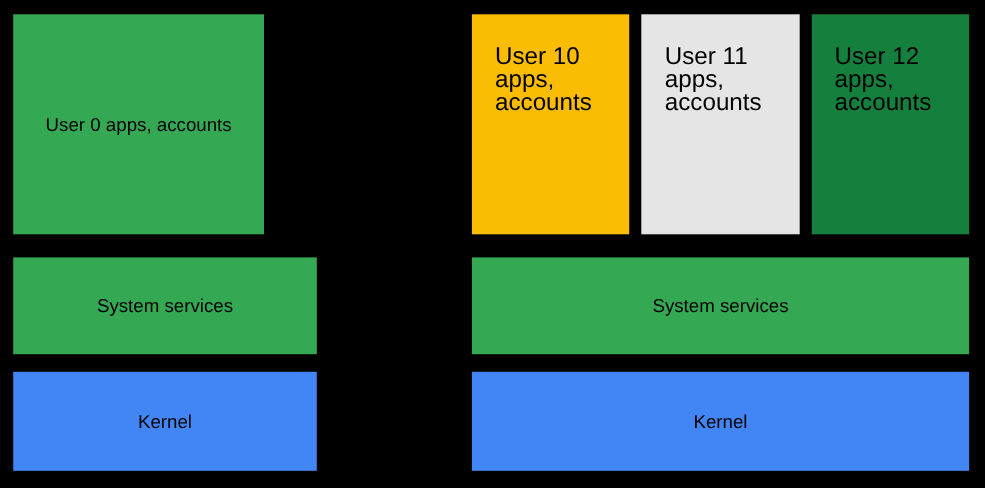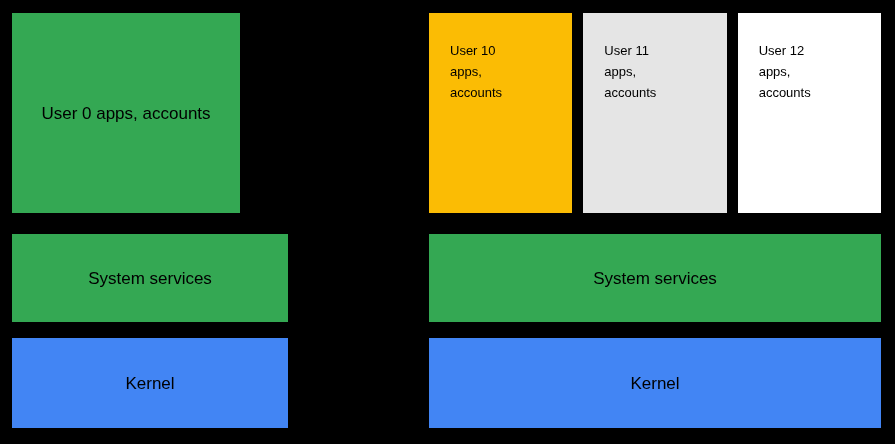--- a/index.html
+++ b/index.html
@@ -26,21 +26,21 @@
   .l-user-apps   { left: 12px;  top: 13px;  width: 228px; height: 200px; background: #34A853;
                    display: flex; align-items: center; justify-content: center; text-align: center; }
   .l-sys-svcs    { left: 12px;  top: 234px; width: 276px; height: 88px;  background: #34A853;
                    display: flex; align-items: center; justify-content: center; }
   .l-kernel      { left: 12px;  top: 338px; width: 276px; height: 90px;  background: #4285F4;
                    display: flex; align-items: center; justify-content: center; text-align: center; }
   
   .r-user-row    { position: absolute; left: 429px; top: 13px; width: 452px; height: 200px;
                    display: flex; gap: 11px; }
   .r-user-box    { flex: 1 1 0; height: 200px; box-sizing: border-box;
-                   padding: 27px 20px 0 21px; font-size: 13px; line-height: 21px; }
+                   padding: 27px 20px 0 21px; font-size: 22px; line-height: 21px; }
   .r-sys-svcs    { left: 429px; top: 234px; width: 452px; height: 88px; background: #34A853;
                    display: flex; align-items: center; justify-content: center; }
   .r-kernel      { left: 429px; top: 338px; width: 452px; height: 90px; background: #4285F4;
                    display: flex; align-items: center; justify-content: center; text-align: center; }
   .sys-text-block { display: inline-block; text-align: left; }
 </style>
 </head>
 <body>
 
 <div class="canvas">
@@ -63,21 +63,21 @@
     <div class="r-user-box" style="background: rgb(251, 188, 4);">
       <div>User 10</div>
       <div>apps,</div>
       <div>accounts</div>
     </div>
     <div class="r-user-box" style="background: #e5e5e5;">
       <div>User 11</div>
       <div>apps,</div>
       <div>accounts</div>
     </div>
-    <div class="r-user-box" style="background: #ffffff;">
+    <div class="r-user-box" style="background: #15803d;">
       <div>User 12</div>
       <div>apps,</div>
       <div>accounts</div>
     </div>
   </div>
 
   <div class="box r-sys-svcs">
     <span class="sys-text-block">
       <div>System services</div>
     </span>

